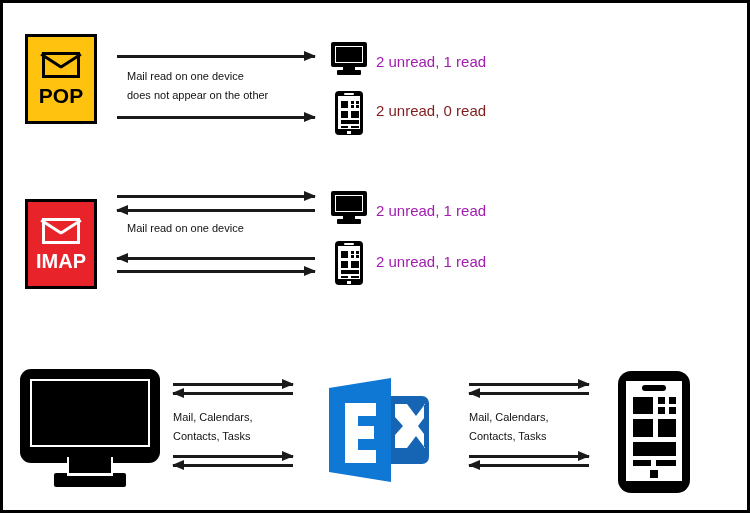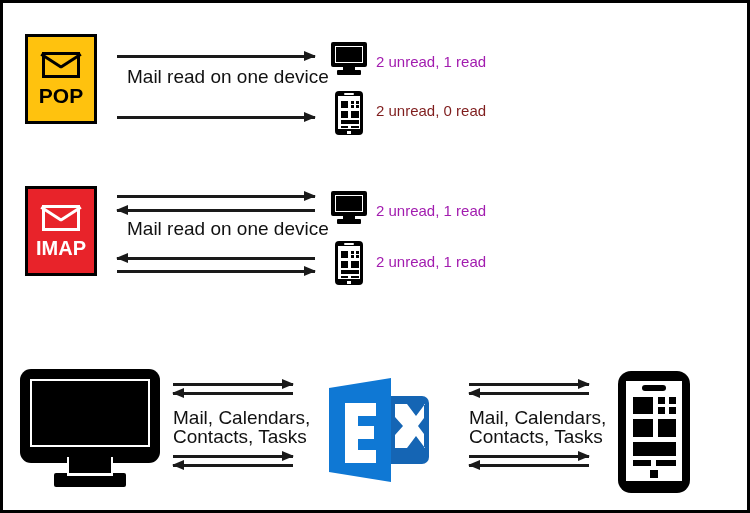--- a/index.html
+++ b/index.html
@@ -99,21 +99,21 @@
     border-left: 12px solid #1a1a1a;
   }
   .arrow.left::after {
     left: -1px;
     border-right: 12px solid #1a1a1a;
   }
 
   
   .caption {
     position: absolute;
-    font-size: 19px;
+    font-size: 11px;
     color: #111111;
     line-height: 19px;
     white-space: nowrap;
   }
   .readout {
     position: absolute;
     font-size: 15px;
     color: #a21caf;
     white-space: nowrap;
   }
@@ -311,20 +311,21 @@
         <div class="env-flap-r"></div>
       </div>
       <div class="badge-label">POP</div>
     </div>
 
     <div class="arrow right" style="left:114px; top:52px; width:198px;"></div>
     <div class="arrow right" style="left:114px; top:113px; width:198px;"></div>
 
     <div class="caption" style="left:124px; top:64px;">
       <div>Mail read on one device</div>
+      <div>does not appear on the other</div>
     </div>
 
     <div class="mini-monitor" style="left:328px; top:39px;">
       <div class="mm-screen"></div>
       <div class="mm-neck"></div>
       <div class="mm-base"></div>
     </div>
     <div class="readout" style="left:373px; top:50px;">2 unread, 1 read</div>
 
     <div class="mini-phone" style="left:332px; top:88px;">
@@ -340,21 +341,21 @@
       <div class="mp-tile" style="left:6px; top:29px; width:18px; height:4px;"></div>
       <div class="mp-tile" style="left:6px; top:35px; width:7px; height:2px;"></div>
       <div class="mp-tile" style="left:16px; top:35px; width:8px; height:2px;"></div>
       <div class="mp-home"></div>
     </div>
     <div class="readout alert" style="left:373px; top:99px;">2 unread, 0 read</div>
   </div>
 
   <div>
 
-    <div class="badge imap" style="left:22px; top:183px;">
+    <div class="badge imap" style="left:22px; top:196px;">
       <div class="envelope">
         <div class="env-body"></div>
         <div class="env-flap-l"></div>
         <div class="env-flap-r"></div>
       </div>
       <div class="badge-label">IMAP</div>
     </div>
 
     <div class="arrow right" style="left:114px; top:192px; width:198px;"></div>
     <div class="arrow left" style="left:114px; top:206px; width:198px;"></div>

